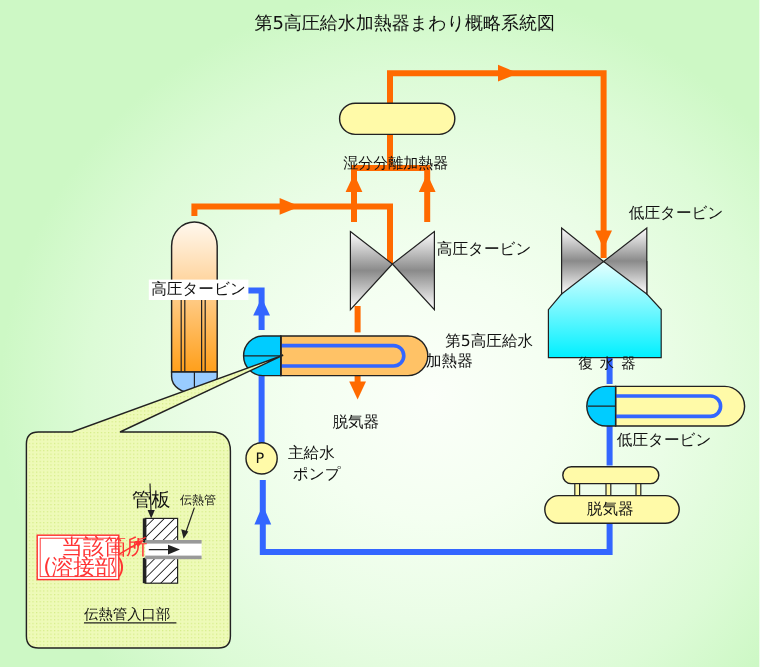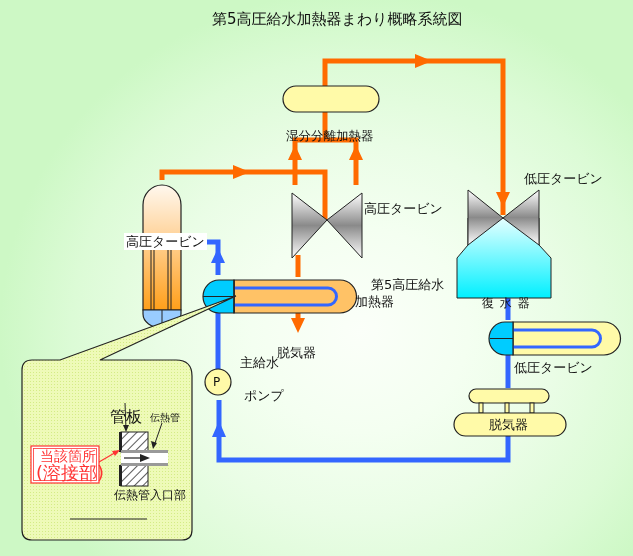--- a/index.html
+++ b/index.html
@@ -159,22 +159,22 @@
 <div class="lbl" style="left:364px; top:201px;">高圧タービン</div>
 <div class="lbl" style="left:524px; top:171px;">低圧タービン</div>
 <div class="lbl" style="left:124px; top:233px; background:#fff; padding:1px 2px;">高圧タービン</div>
 <div class="lbl" style="left:371px; top:277px;">第5高圧給水</div>
 <div class="lbl" style="left:355px; top:294px;">加熱器</div>
 <div class="lbl" style="left:277px; top:345px;">脱気器</div>
 <div class="lbl" style="left:482px; top:274px; font-size:12px; letter-spacing:1px;margin-top:22px;">復 水 器</div>
 <div class="lbl" style="left:514px; top:360px;">低圧タービン</div>
 <div class="lbl" style="left:489px; top:417px;">脱気器</div>
 <div class="lbl" style="left:213px; top:375px; font-size:12px;">P</div>
-<div class="lbl" style="left:240px; top:355px;">主給水</div>
+<div class="lbl" style="left:240px; top:371px;">主給水</div>
 <div class="lbl" style="left:244px; top:388px;">ポンプ</div>
 
 <div class="lbl" style="left:110px; top:409px; font-size:16px;">管板</div>
 <div class="lbl" style="left:150px; top:410px; font-size:10px;">伝熱管</div>
-<div class="lbl" style="left:40px; top:449px; font-size:14px; color:#ff3333;">当該箇所</div>
+<div class="lbl" style="left:51px; top:449px; font-size:18px; color:#ff3333;">当該箇所</div>
 <div class="lbl" style="left:36px; top:465px; font-size:18px; color:#ff3333;">(溶接部)</div>
-<div class="lbl" style="left:70px; top:488px; font-size:12px;margin-left:44px;">伝熱管入口部</div>
+<div class="lbl" style="left:70px; top:505px; font-size:12px;">伝熱管入口部</div>
 
 </div>
 
 </body></html>

